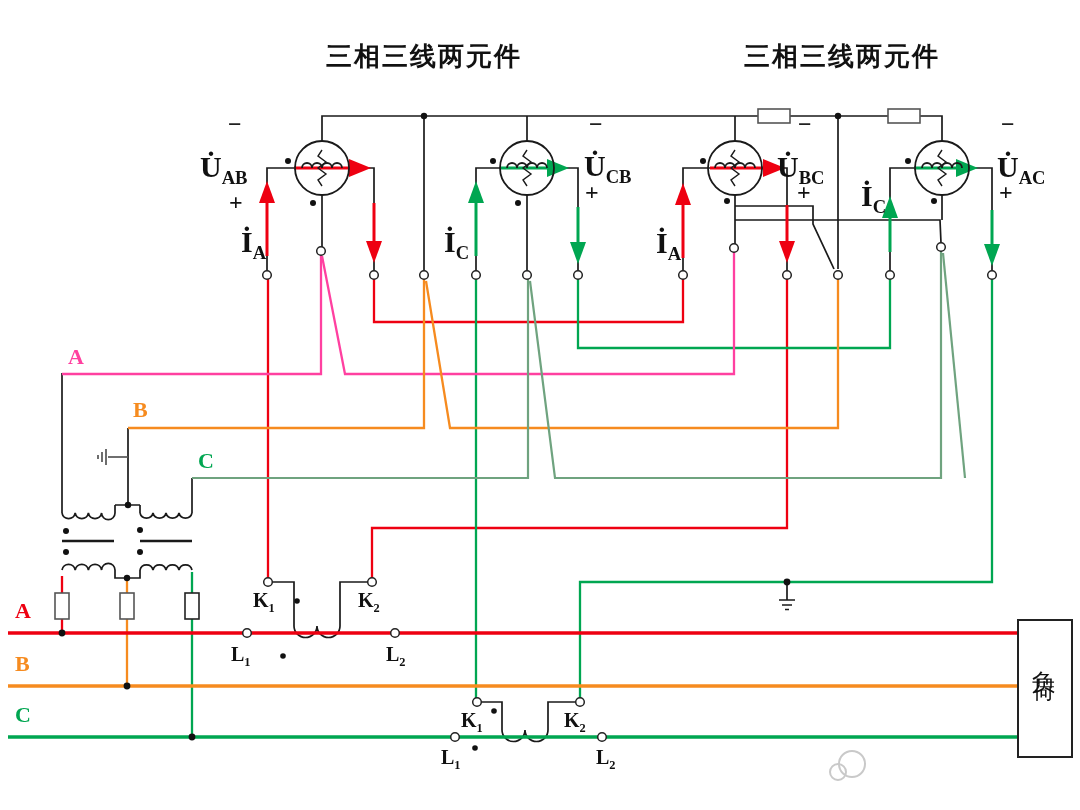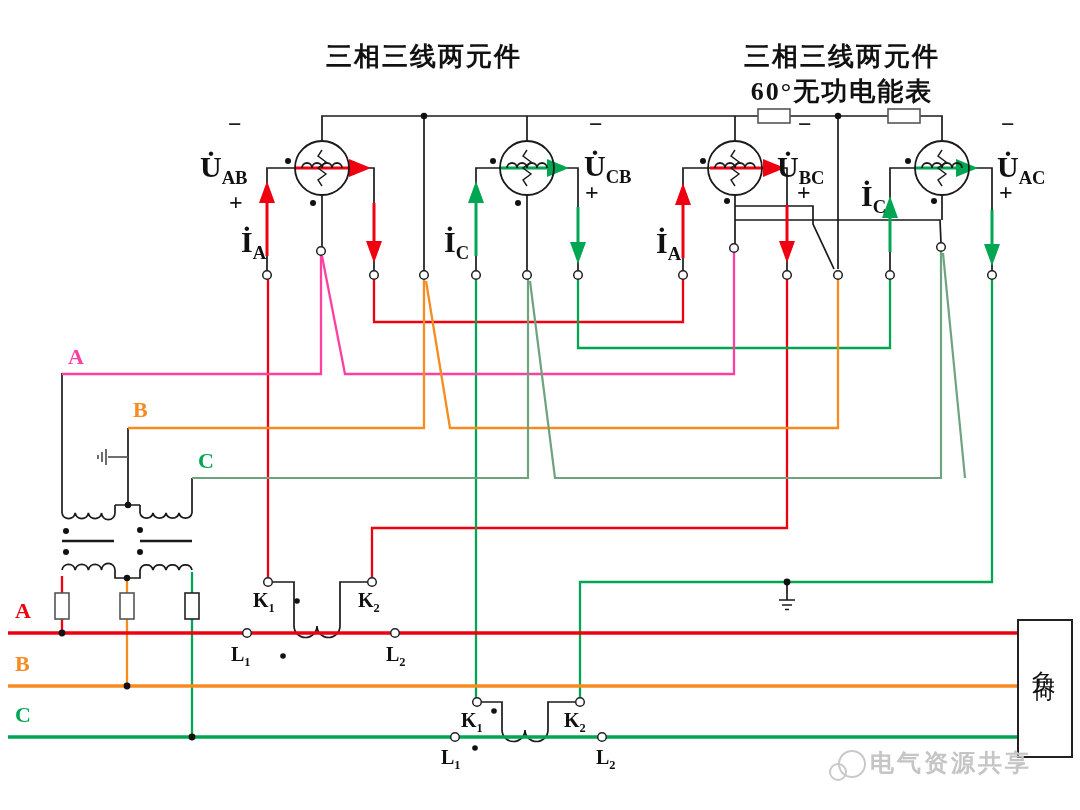--- a/index.html
+++ b/index.html
@@ -233,21 +233,20 @@
   </g>
 
   <g fill="none" stroke="var(--watermark_gray)" stroke-width="2">
     <circle cx="852" cy="764" r="13"></circle>
     <circle cx="838" cy="772" r="8"></circle>
   </g>
 </svg>
 
 <div class="lbl title" style="left:424px;top:44px;">三相三线两元件</div>
 <div class="lbl title" style="left:842px;top:44px;">三相三线两元件</div>
-<div class="lbl title" style="left:842px;top:79px;">60°无功电能表</div>
 
 <div class="lbl sign" style="left:228px;top:112px;">−</div>
 <div class="lbl vlabel" style="left:200px;top:152px;"><span>U̇</span><sub>AB</sub></div>
 <div class="lbl sign" style="left:229px;top:190px;">+</div>
 
 <div class="lbl sign" style="left:589px;top:112px;">−</div>
 <div class="lbl vlabel" style="left:584px;top:151px;"><span>U̇</span><sub>CB</sub></div>
 <div class="lbl sign" style="left:585px;top:180px;">+</div>
 
 <div class="lbl sign" style="left:798px;top:112px;">−</div>
@@ -276,15 +275,14 @@
 <div class="lbl ctl" style="left:231px;top:644px;"><span>L</span><sub>1</sub></div>
 <div class="lbl ctl" style="left:386px;top:644px;"><span>L</span><sub>2</sub></div>
 
 <div class="lbl ctl" style="left:461px;top:710px;"><span>K</span><sub>1</sub></div>
 <div class="lbl ctl" style="left:564px;top:710px;"><span>K</span><sub>2</sub></div>
 <div class="lbl ctl" style="left:441px;top:747px;"><span>L</span><sub>1</sub></div>
 <div class="lbl ctl" style="left:596px;top:747px;"><span>L</span><sub>2</sub></div>
 
 <div class="lbl load" style="left:1032px;top:652px;">负荷</div>
 
-<div class="lbl wm" style="left:870px;top:751px;">电气资源共享</div>
 
 </div>
 
 </body></html>

